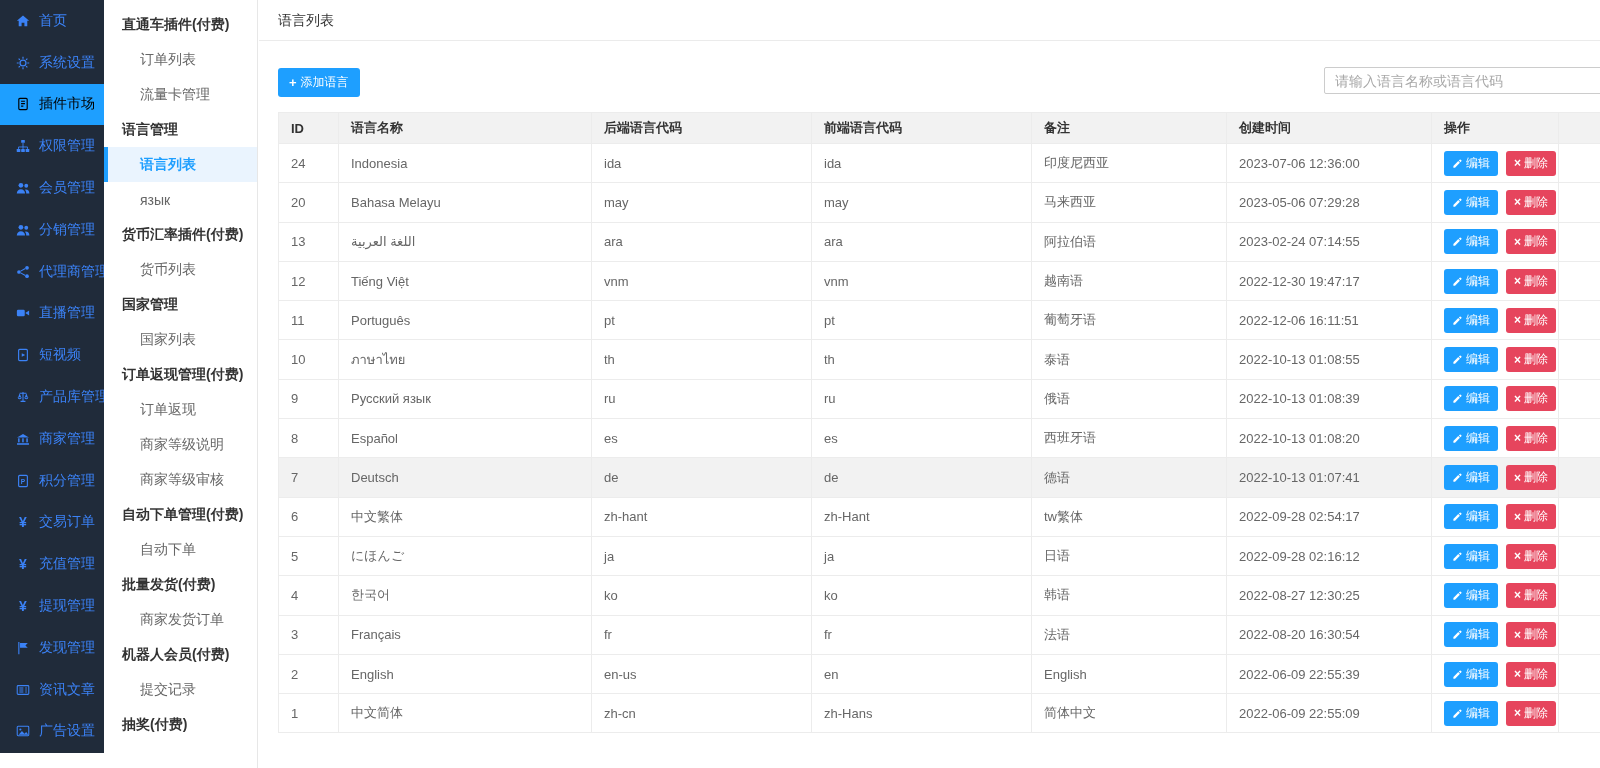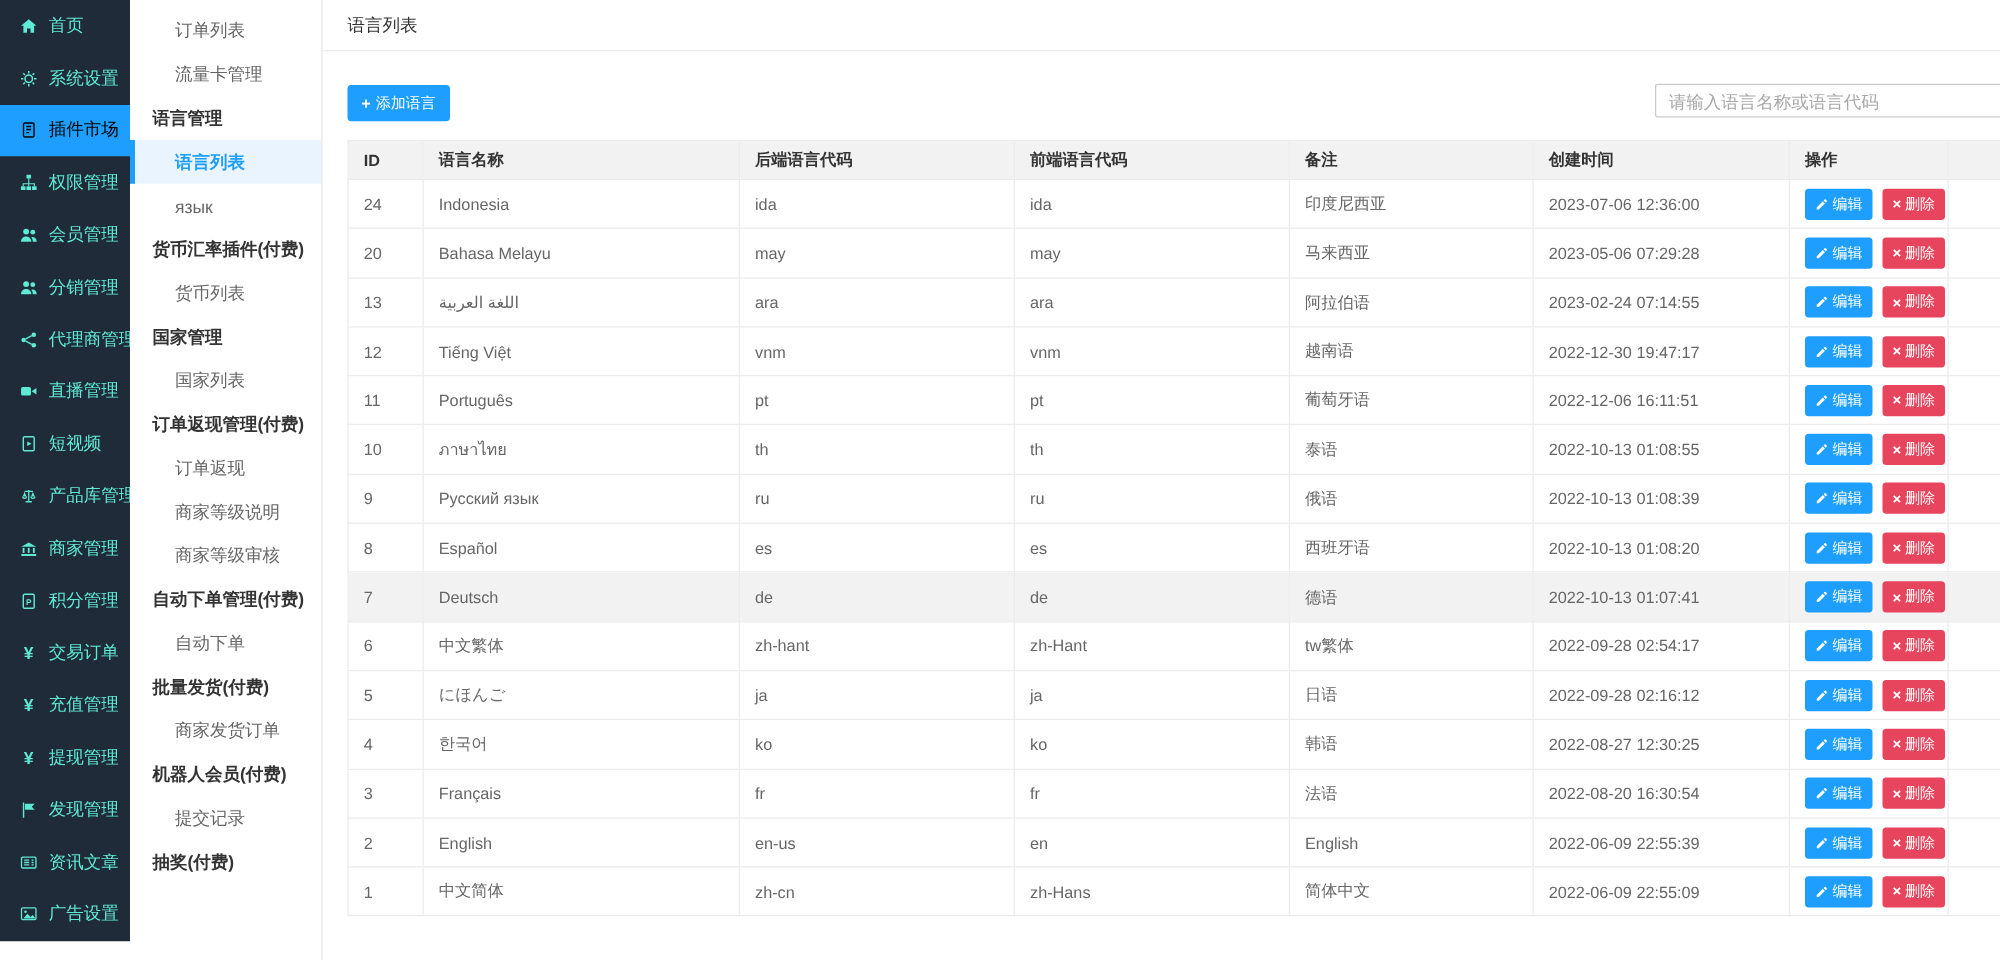--- a/index.html
+++ b/index.html
@@ -3,21 +3,21 @@
 <meta charset="utf-8">
 <style>
   * { margin:0; padding:0; box-sizing:border-box; }
   html,body { width:1600px; height:768px; overflow:hidden; background:#fff;
     font-family:"Liberation Sans","DejaVu Sans",sans-serif; }
 
   
   .sidebar { position:absolute; left:0; top:0; width:104px; height:753px;
     background:#202b3a; }
   .sb-item { height:41.8px; display:flex; align-items:center; padding-left:15px;
-    color:#5eead4; font-size:14px; cursor:pointer; white-space:nowrap; }
+    color:#3b82f6; font-size:14px; cursor:pointer; white-space:nowrap; }
   .sb-item.active { background:#1E9FFF; color:#000000; }
   .sb-ico { width:16px; height:16px; margin-right:8px; display:inline-flex;
     align-items:center; justify-content:center; flex:none; }
   .sb-ico svg { width:14px; height:14px; }
   .yen-glyph { font-size:14px; font-weight:bold; line-height:1; }
 
   
   .submenu { position:absolute; left:104px; top:0; width:154px; height:768px;
     background:#fff; border-right:1px solid #e7e7e7; padding-top:7px; }
   .sm-item { height:35px; display:flex; align-items:center; font-size:14px;
@@ -226,20 +226,21 @@
           <rect x="1.4" y="2.6" width="13.2" height="10.8" rx="1"></rect>
           <circle cx="5" cy="6.2" r="1.2" fill="currentColor" stroke="none"></circle>
           <path fill="currentColor" stroke="none" d="m3 12.4 3.8-4.4 2.9 3 1.9-1.9 2.6 3.3z"></path>
         </svg>
       </span>
       <span>广告设置</span>
     </div>
   </aside>
 
 <aside class="submenu">
+    <div class="sm-item sm-group">直通车插件(付费)</div>
     <div class="sm-item sm-child">订单列表</div>
     <div class="sm-item sm-child">流量卡管理</div>
     <div class="sm-item sm-group">语言管理</div>
     <div class="sm-item sm-child active">语言列表</div>
     <div class="sm-item sm-child">язык</div>
     <div class="sm-item sm-group">货币汇率插件(付费)</div>
     <div class="sm-item sm-child">货币列表</div>
     <div class="sm-item sm-group">国家管理</div>
     <div class="sm-item sm-child">国家列表</div>
     <div class="sm-item sm-group">订单返现管理(付费)</div>

